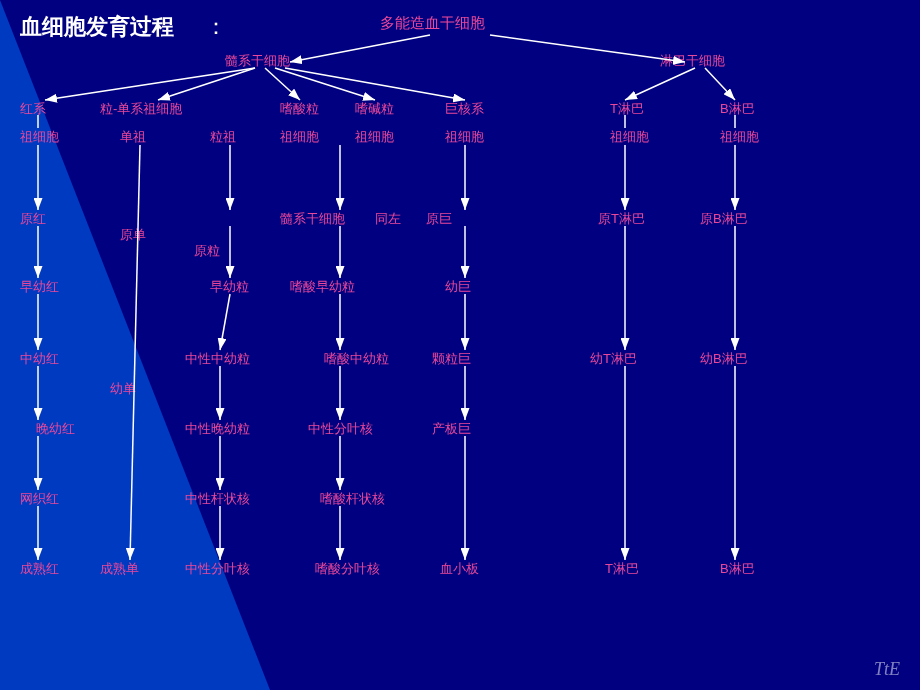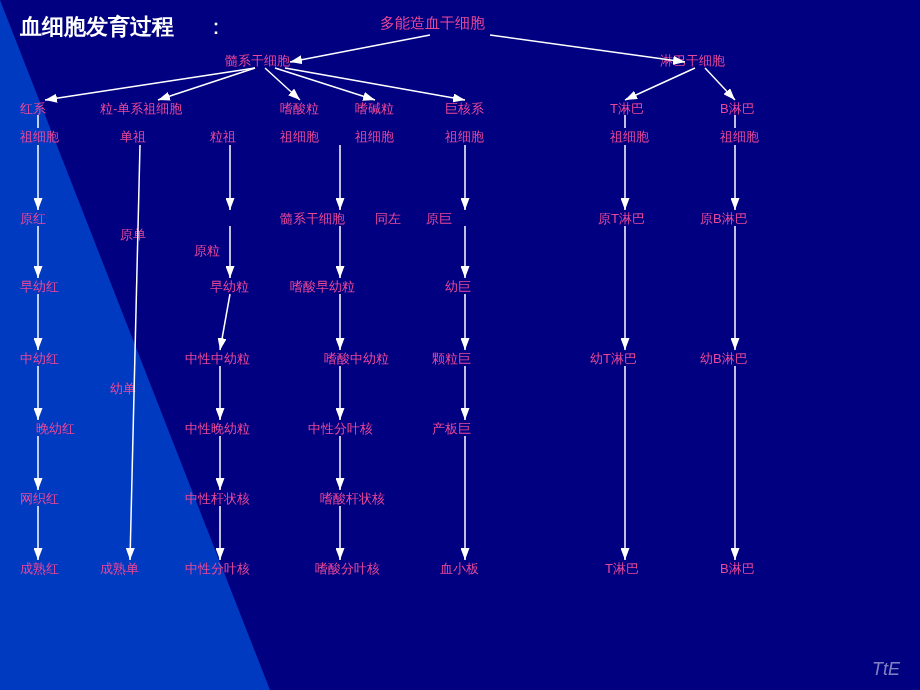--- a/index.html
+++ b/index.html
@@ -117,21 +117,21 @@
   <div class="label" style="top:490px;left:320px;">嗜酸杆状核</div>
 
   <div class="label" style="top:560px;left:20px;">成熟红</div>
   <div class="label" style="top:560px;left:100px;">成熟单</div>
   <div class="label" style="top:560px;left:185px;">中性分叶核</div>
   <div class="label" style="top:560px;left:315px;">嗜酸分叶核</div>
   <div class="label" style="top:560px;left:440px;">血小板</div>
   <div class="label" style="top:560px;left:605px;">T淋巴</div>
   <div class="label" style="top:560px;left:720px;">B淋巴</div>
 
-  <div class="label" style="bottom:10px;right:20px;font-style:italic;color:rgba(255,255,255,0.5);font-size:18px;">TtE</div>
+  <div class="label" style="bottom:10px;right:20px;font-style:italic;color:rgba(255,255,255,0.5);font-size:18px;font-family:Liberation Serif, serif;">TtE</div>
 
   <svg class="lines">
     <defs>
       <marker id="arrowhead" markerWidth="8" markerHeight="6" refX="8" refY="3" orient="auto">
         <polygon points="0 0, 8 3, 0 6" fill="white"></polygon>
       </marker>
       <marker id="arrowhead-left" markerWidth="8" markerHeight="6" refX="0" refY="3" orient="auto">
         <polygon points="8 0, 0 3, 8 6" fill="white"></polygon>
       </marker>
     </defs>

